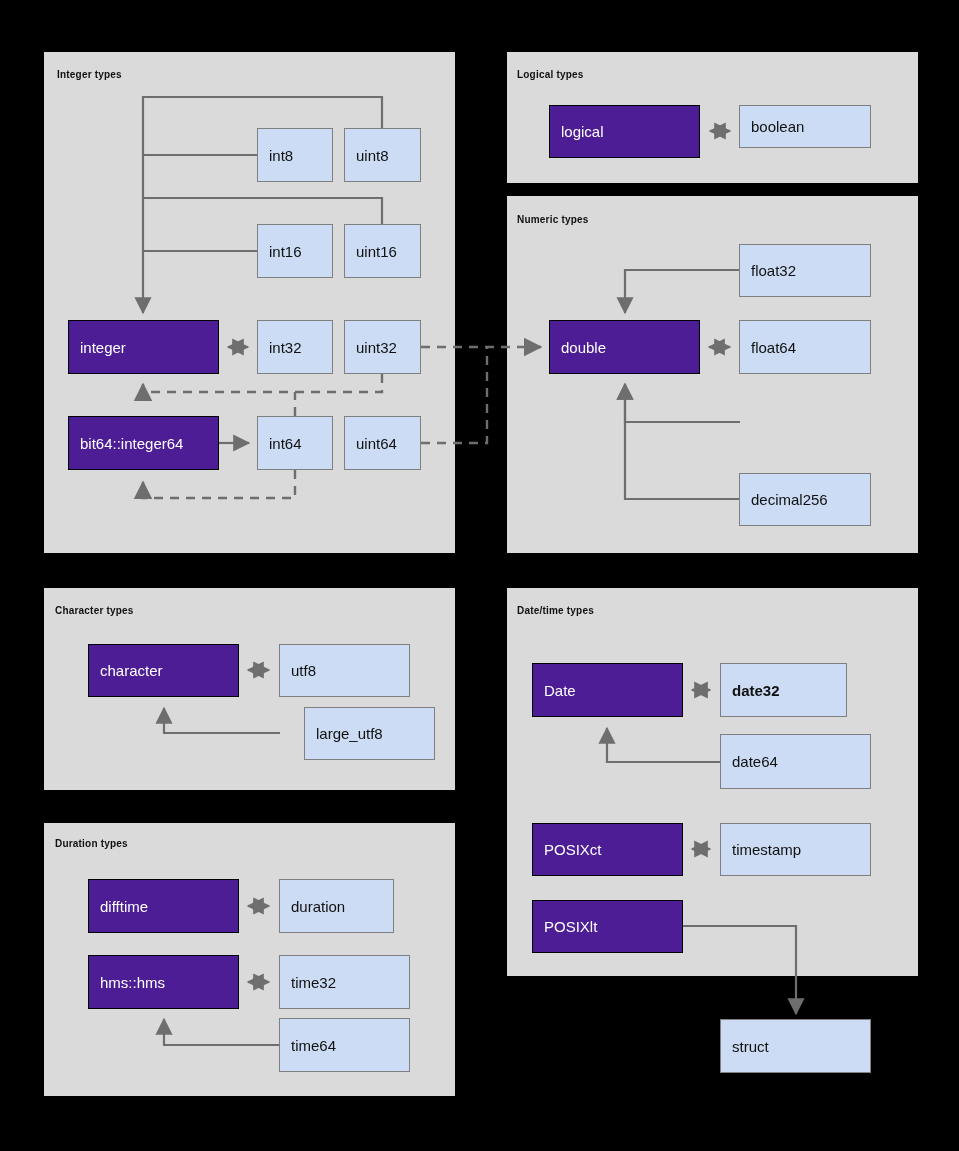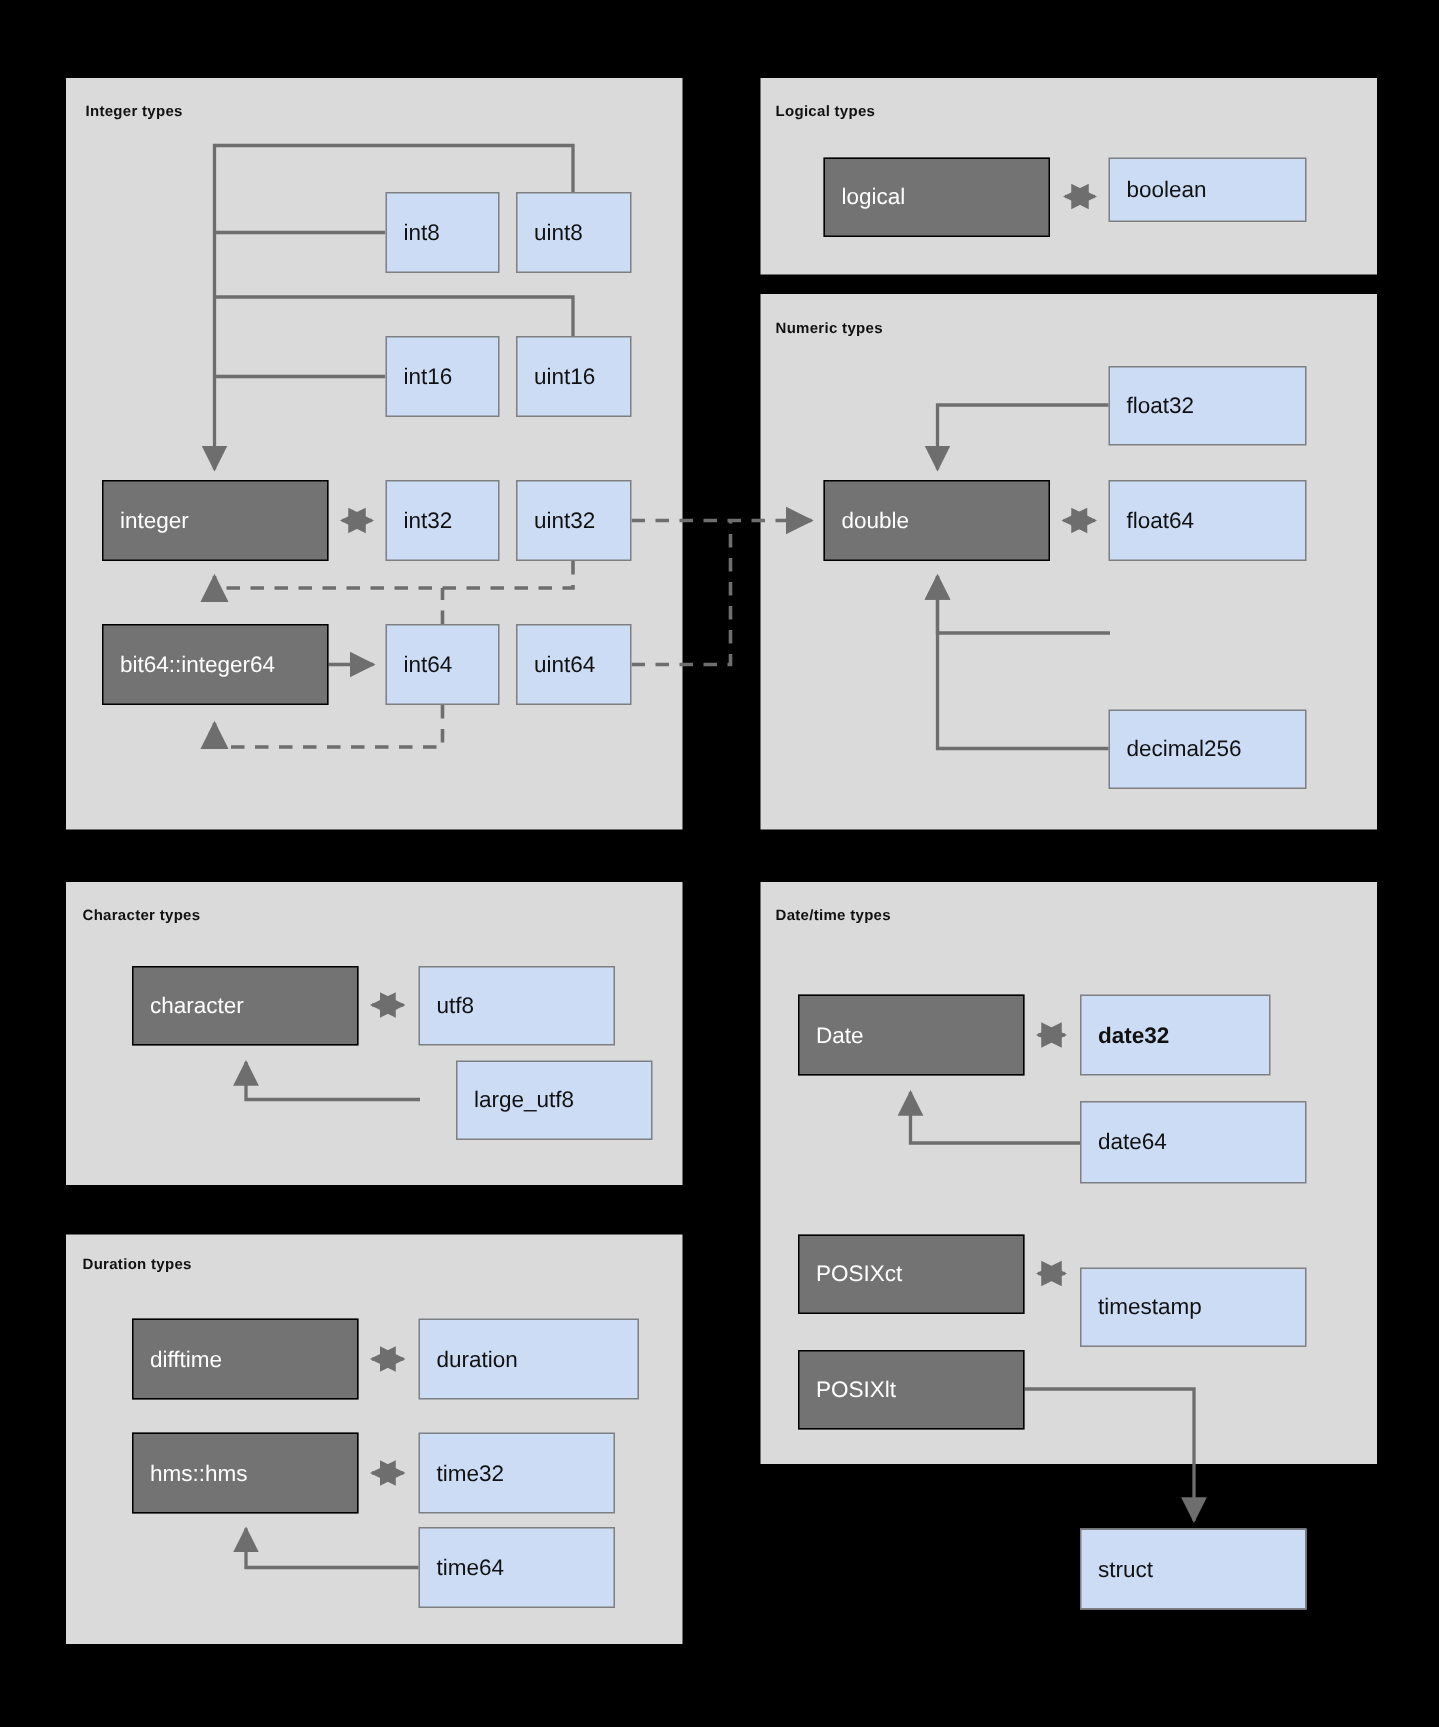--- a/index.html
+++ b/index.html
@@ -31,21 +31,21 @@
   .node {
     position: absolute;
     box-sizing: border-box;
     display: flex;
     align-items: center;
     font-size: 15px;
     padding-left: 11px;
     white-space: nowrap;
   }
   .node.r {
-    background: #737373;
+    background: #4c1d95;
     color: #ffffff;
     border: 1px solid #000000;
   }
   .node.arrow-type {
     background: #ccdcf5;
     color: #111111;
     border: 1px solid #7f7f7f;
   }
   svg.wires {
     position: absolute;
@@ -162,26 +162,26 @@
   <div class="node arrow-type" style="left:739px; top:244px; width:132px; height:53px;">float32</div>
   <div class="node r" style="left:549px; top:320px; width:151px; height:54px;">double</div>
   <div class="node arrow-type" style="left:739px; top:320px; width:132px; height:54px;">float64</div>
   <div class="node arrow-type" style="left:739px; top:473px; width:132px; height:53px;">decimal256</div>
 
   <div class="node r" style="left:88px; top:644px; width:151px; height:53px;">character</div>
   <div class="node arrow-type" style="left:279px; top:644px; width:131px; height:53px;">utf8</div>
   <div class="node arrow-type" style="left:279px; top:707px; width:131px; height:53px;margin-left:25px;">large_utf8</div>
 
   <div class="node r" style="left:88px; top:879px; width:151px; height:54px;">difftime</div>
-  <div class="node arrow-type" style="left:279px; top:879px; width:147px; height:54px;">duration</div>
+  <div class="node arrow-type" style="left:279px; top:879px; width:115px; height:54px;">duration</div>
   <div class="node r" style="left:88px; top:955px; width:151px; height:54px;">hms::hms</div>
   <div class="node arrow-type" style="left:279px; top:955px; width:131px; height:54px;">time32</div>
   <div class="node arrow-type" style="left:279px; top:1018px; width:131px; height:54px;">time64</div>
 
   <div class="node r" style="left:532px; top:663px; width:151px; height:54px;">Date</div>
   <div class="node arrow-type" style="left:720px; top:663px; width:127px; height:54px;font-weight:bold;">date32</div>
   <div class="node arrow-type" style="left:720px; top:734px; width:151px; height:55px;">date64</div>
   <div class="node r" style="left:532px; top:823px; width:151px; height:53px;">POSIXct</div>
-  <div class="node arrow-type" style="left:720px; top:823px; width:151px; height:53px;margin-top:22px;">timestamp</div>
+  <div class="node arrow-type" style="left:720px; top:823px; width:151px; height:53px;">timestamp</div>
   <div class="node r" style="left:532px; top:900px; width:151px; height:53px;">POSIXlt</div>
   <div class="node arrow-type" style="left:720px; top:1019px; width:151px; height:54px;">struct</div>
 
 </div>
 
 </body></html>

